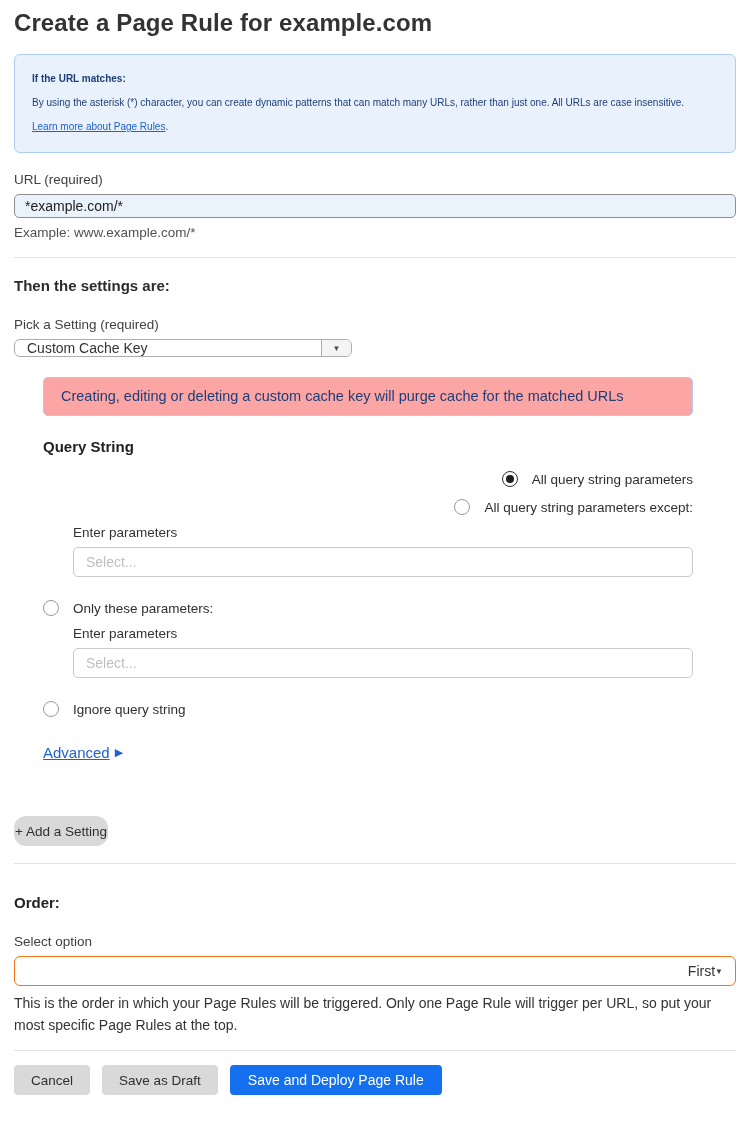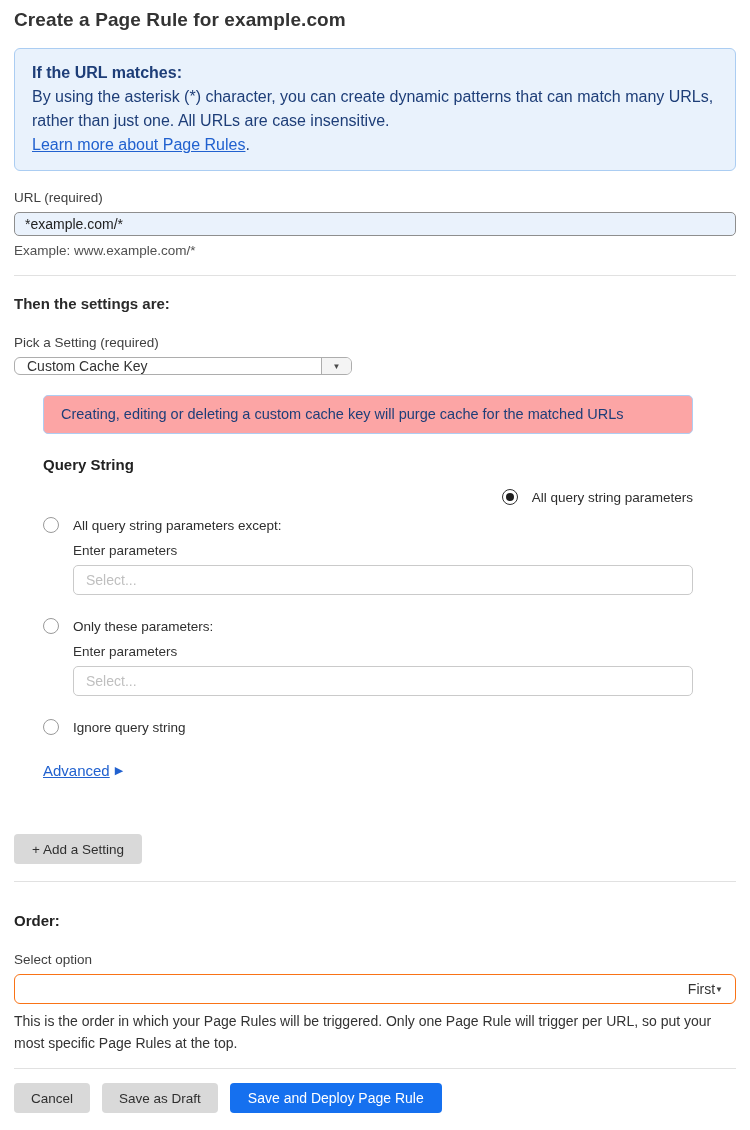--- a/index.html
+++ b/index.html
@@ -6,33 +6,33 @@
   html, body { background: #ffffff; }
   body {
     width: 750px; height: 1130px; overflow: hidden;
     font-family: "Liberation Sans", "DejaVu Sans", sans-serif;
     color: #333;
   }
   .page { padding: 0 14px; }
 
   .page-title {
     margin-top: 9px;
-    font-size: 19px; font-weight: bold; color: #333;
+    font-size: 24px; font-weight: bold; color: #333;
     letter-spacing: .1px;
   }
 
   
   .info-box {
     margin-top: 17px;
     background: #E9F2FC;
     border: 1px solid #ABCDF2;
     border-radius: 6px;
     padding: 12px 17px 13px 17px;
     color: #1E3E78;
-    font-size: 16px;
+    font-size: 10px;
     line-height: 24px;
   }
   .info-box .info-heading { font-weight: bold; }
   .info-box a, .link {
     color: #2161CF; text-decoration: underline; cursor: pointer;
   }
 
   .field-label { margin-top: 19px; font-size: 13.5px; color: #3f3f3f; }
 
   .url-input {
@@ -87,21 +87,21 @@
   }
   .radio-row .radio.checked { border-color: #2f2f2f; }
   .radio-row .radio.checked::after {
     content: ""; position: absolute; left: 50%; top: 50%;
     width: 8px; height: 8px; border-radius: 50%;
     background: #1e1e1e; transform: translate(-50%, -50%);
   }
   .radio-row .radio-label { margin-left: 14px; font-size: 13.5px; color: #2e2e2e; }
 
   .r1 { margin-top: 16px; justify-content: flex-end; }
-  .r2 { margin-top: 12px; }
+  .r2 { margin-top: 12px; justify-content: flex-end; }
   .r3 { margin-top: 23px; }
   .r4 { margin-top: 23px; }
 
   .sub-field { margin-left: 30px; }
   .sub-label { margin-top: 10px; font-size: 13.5px; color: #333; }
   .param-input {
     margin-top: 7px; width: 620px; height: 30px;
     border: 1px solid #CACACA; border-radius: 5px;
     padding: 0 12px; font-size: 14px; color: #333;
     font-family: "Liberation Sans", "DejaVu Sans", sans-serif;
@@ -115,21 +115,21 @@
 
   .btn {
     display: inline-flex; align-items: center; justify-content: center;
     height: 30px; border: none; border-radius: 4px;
     font-family: "Liberation Sans", "DejaVu Sans", sans-serif;
     font-size: 13.5px; cursor: pointer; white-space: nowrap;
   }
   .btn-gray { background: #D9D9D9; color: #2f2f2f; }
   .btn-blue { background: #1570EF; color: #ffffff; font-size: 14px; }
 
-  .add-setting { margin-top: 54px; padding: 0 18px; }
+  .add-setting { margin-top: 54px; padding: 0 1px; border-radius: 12px; }
 
   .order-heading { margin-top: 30px; font-size: 15px; font-weight: bold; color: #222; }
   .order-label { margin-top: 23px; font-size: 13.5px; color: #3f3f3f; }
 
   .order-select {
     margin-top: 7px; width: 722px; height: 30px;
     border: 1px solid #f97316; border-radius: 6px;
     display: flex; align-items: center; justify-content: flex-end;
     padding: 0 12px; cursor: pointer; background: #fff;
     font-size: 14px; color: #333;

